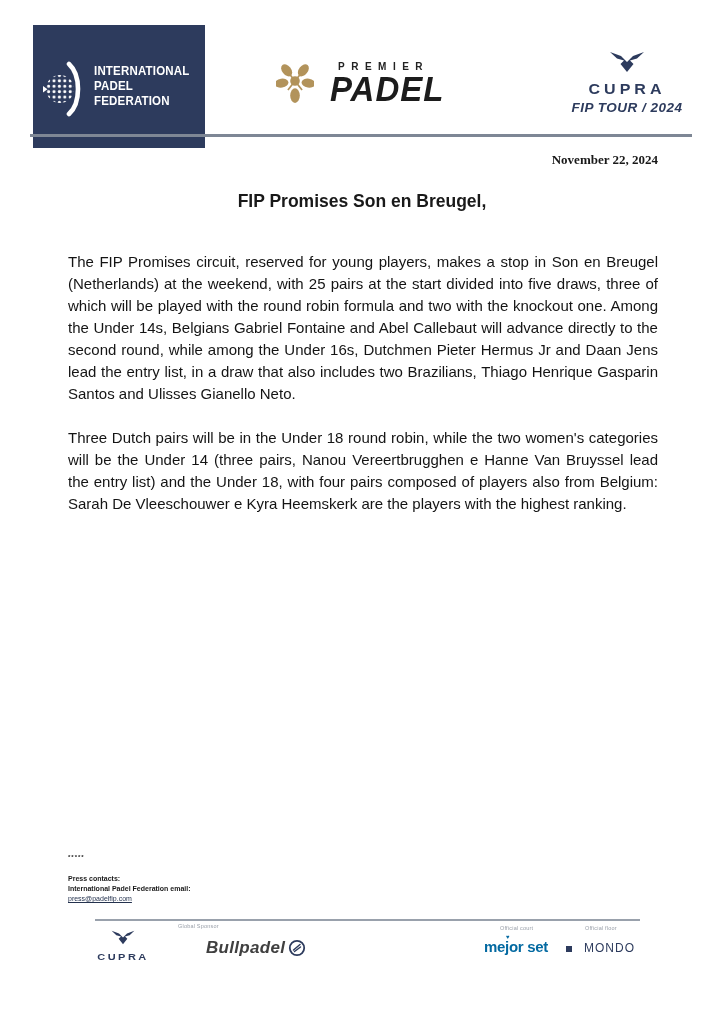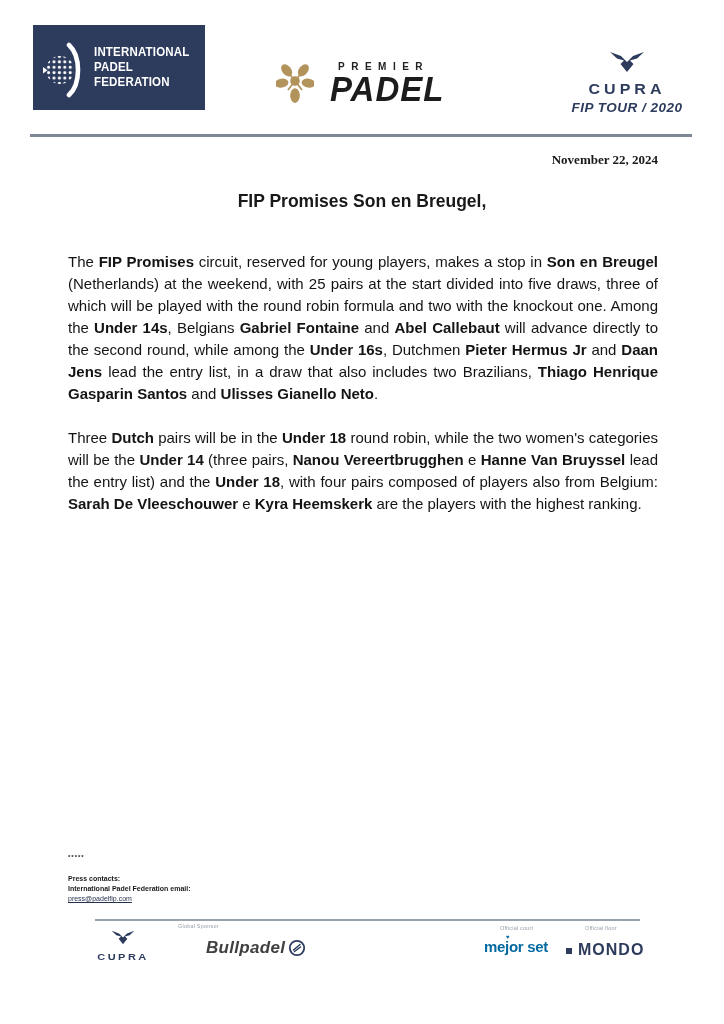--- a/index.html
+++ b/index.html
@@ -3,21 +3,21 @@
 <meta charset="utf-8">
 <style>
   html,body{margin:0;padding:0;background:#e8e8e8;}
   .page{
     position:relative;width:724px;height:1024px;margin:0 auto;
     background:#ffffff;overflow:hidden;
     font-family:"Liberation Sans","DejaVu Sans",sans-serif;color:#191919;
   }
   
   .ipf-box{
-    position:absolute;left:33px;top:25px;width:172px;height:85px;
+    position:absolute;left:33px;top:25px;width:172px;height:123px;
     background:#2d3b5d;display:flex;align-items:center;justify-content:center;gap:9px;
   }
   .ipf-text{color:#ffffff;font-weight:bold;font-size:12.5px;line-height:1.18;
     letter-spacing:.2px;transform:scaleX(.92);transform-origin:left center;white-space:nowrap;}
   .premier{position:absolute;left:276px;top:57px;display:flex;align-items:flex-start;gap:16px;}
   .premier-txt{display:flex;flex-direction:column;align-items:flex-start;}
   .premier-top{font-size:10px;font-weight:bold;letter-spacing:6.5px;color:#222;margin:4px 0 1px 8px;}
   .premier-big{font-size:33px;font-weight:800;font-style:italic;letter-spacing:1px;
     color:#1c1c1c;transform:scaleY(1.04);line-height:1;}
   .cupra-top{position:absolute;left:556px;top:50px;width:142px;text-align:center;color:#2d3b5d;}
@@ -26,37 +26,37 @@
   .header-rule{position:absolute;left:30px;top:134px;width:662px;height:3px;background:#7e8795;}
   
   .date{position:absolute;top:152px;right:66px;
     font-family:"Liberation Serif","DejaVu Serif",serif;font-weight:bold;font-size:13px;}
   .title{position:absolute;top:190px;left:0;width:724px;text-align:center;
     font-weight:bold;font-size:17.5px;line-height:22px;}
   
   .body-text{position:absolute;top:251px;left:68px;width:590px;
     font-size:15px;line-height:22px;text-align:justify;color:#141414;}
   .body-text p{margin:0 0 22px 0;}
-  .body-text b{font-weight:bold;}
+  .body-text b{font-weight:normal;}
   
   .press{position:absolute;left:68px;top:853px;font-size:7px;line-height:1.45;}
   .press .stars{font-size:6px;font-weight:bold;letter-spacing:1px;margin-bottom:12px;}
   .press .lbl{font-weight:bold;}
   .press a{color:#24324e;text-decoration:underline;}
   .footer-rule{position:absolute;left:95px;top:919px;width:545px;height:2px;background:#99a1ac;}
   .sp-label{position:absolute;font-size:5.5px;color:#9aa0aa;letter-spacing:.2px;}
   .cupra-foot{position:absolute;left:86px;top:930px;width:74px;text-align:center;color:#2d3b5d;}
   .cupra-foot .cw{font-size:11px;font-weight:800;letter-spacing:2.5px;transform:scaleY(.9);margin-top:1px;}
   .bullpadel{position:absolute;left:206px;top:938px;display:flex;align-items:center;gap:3px;
     color:#404040;font-size:17px;font-weight:800;font-style:italic;letter-spacing:.3px;}
   .mejorset{position:absolute;left:484px;top:938px;color:#0369a1;font-size:15px;font-weight:800;
     letter-spacing:-0.3px;}
   .mejorset .heart{position:absolute;left:22px;top:-4px;font-size:6px;font-style:normal;}
-  .mondo{position:absolute;left:566px;top:941px;color:#2d3b5d;font-size:16px;font-weight:700;
-    letter-spacing:1px;display:flex;align-items:center;gap:6px;}
+  .mondo{position:absolute;left:566px;top:941px;color:#2d3b5d;font-size:12px;font-weight:400;
+    letter-spacing:1px;display:flex;align-items:center;gap:12px;}
   .mondo .sq{width:6px;height:6px;background:#2d3b5d;display:inline-block;
     box-shadow:inset 0 2px 0 0 #fff0;border-top:1px solid #fff;}
 </style>
 </head>
 <body>
 
 <div class="page">
 
   <div class="ipf-box">
     <svg width="44" height="60" viewBox="0 0 44 60">
@@ -93,21 +93,21 @@
       <span class="premier-top">PREMIER</span>
       <span class="premier-big">PADEL</span>
     </div>
   </div>
 
   <div class="cupra-top">
     <svg width="36" height="24" viewBox="0 0 36 22">
       <path d="M1 1 L12 5 L18 11 L24 5 L35 1 L28 7.5 L21 9.5 L24.5 13 L18 21 L11.5 13 L15 9.5 L8 7.5 Z" fill="#2d3b5d"></path>
     </svg>
     <div class="cupra-word">CUPRA</div>
-    <div class="cupra-tour">FIP TOUR / 2020</div>
+    <div class="cupra-tour">FIP TOUR / 2024</div>
   </div>
 
   <div class="header-rule"></div>
 
   <div class="date">November 22, 2024</div>
 
   <div class="title">
     <div>FIP Promises Son en Breugel,</div>
   </div>
 

